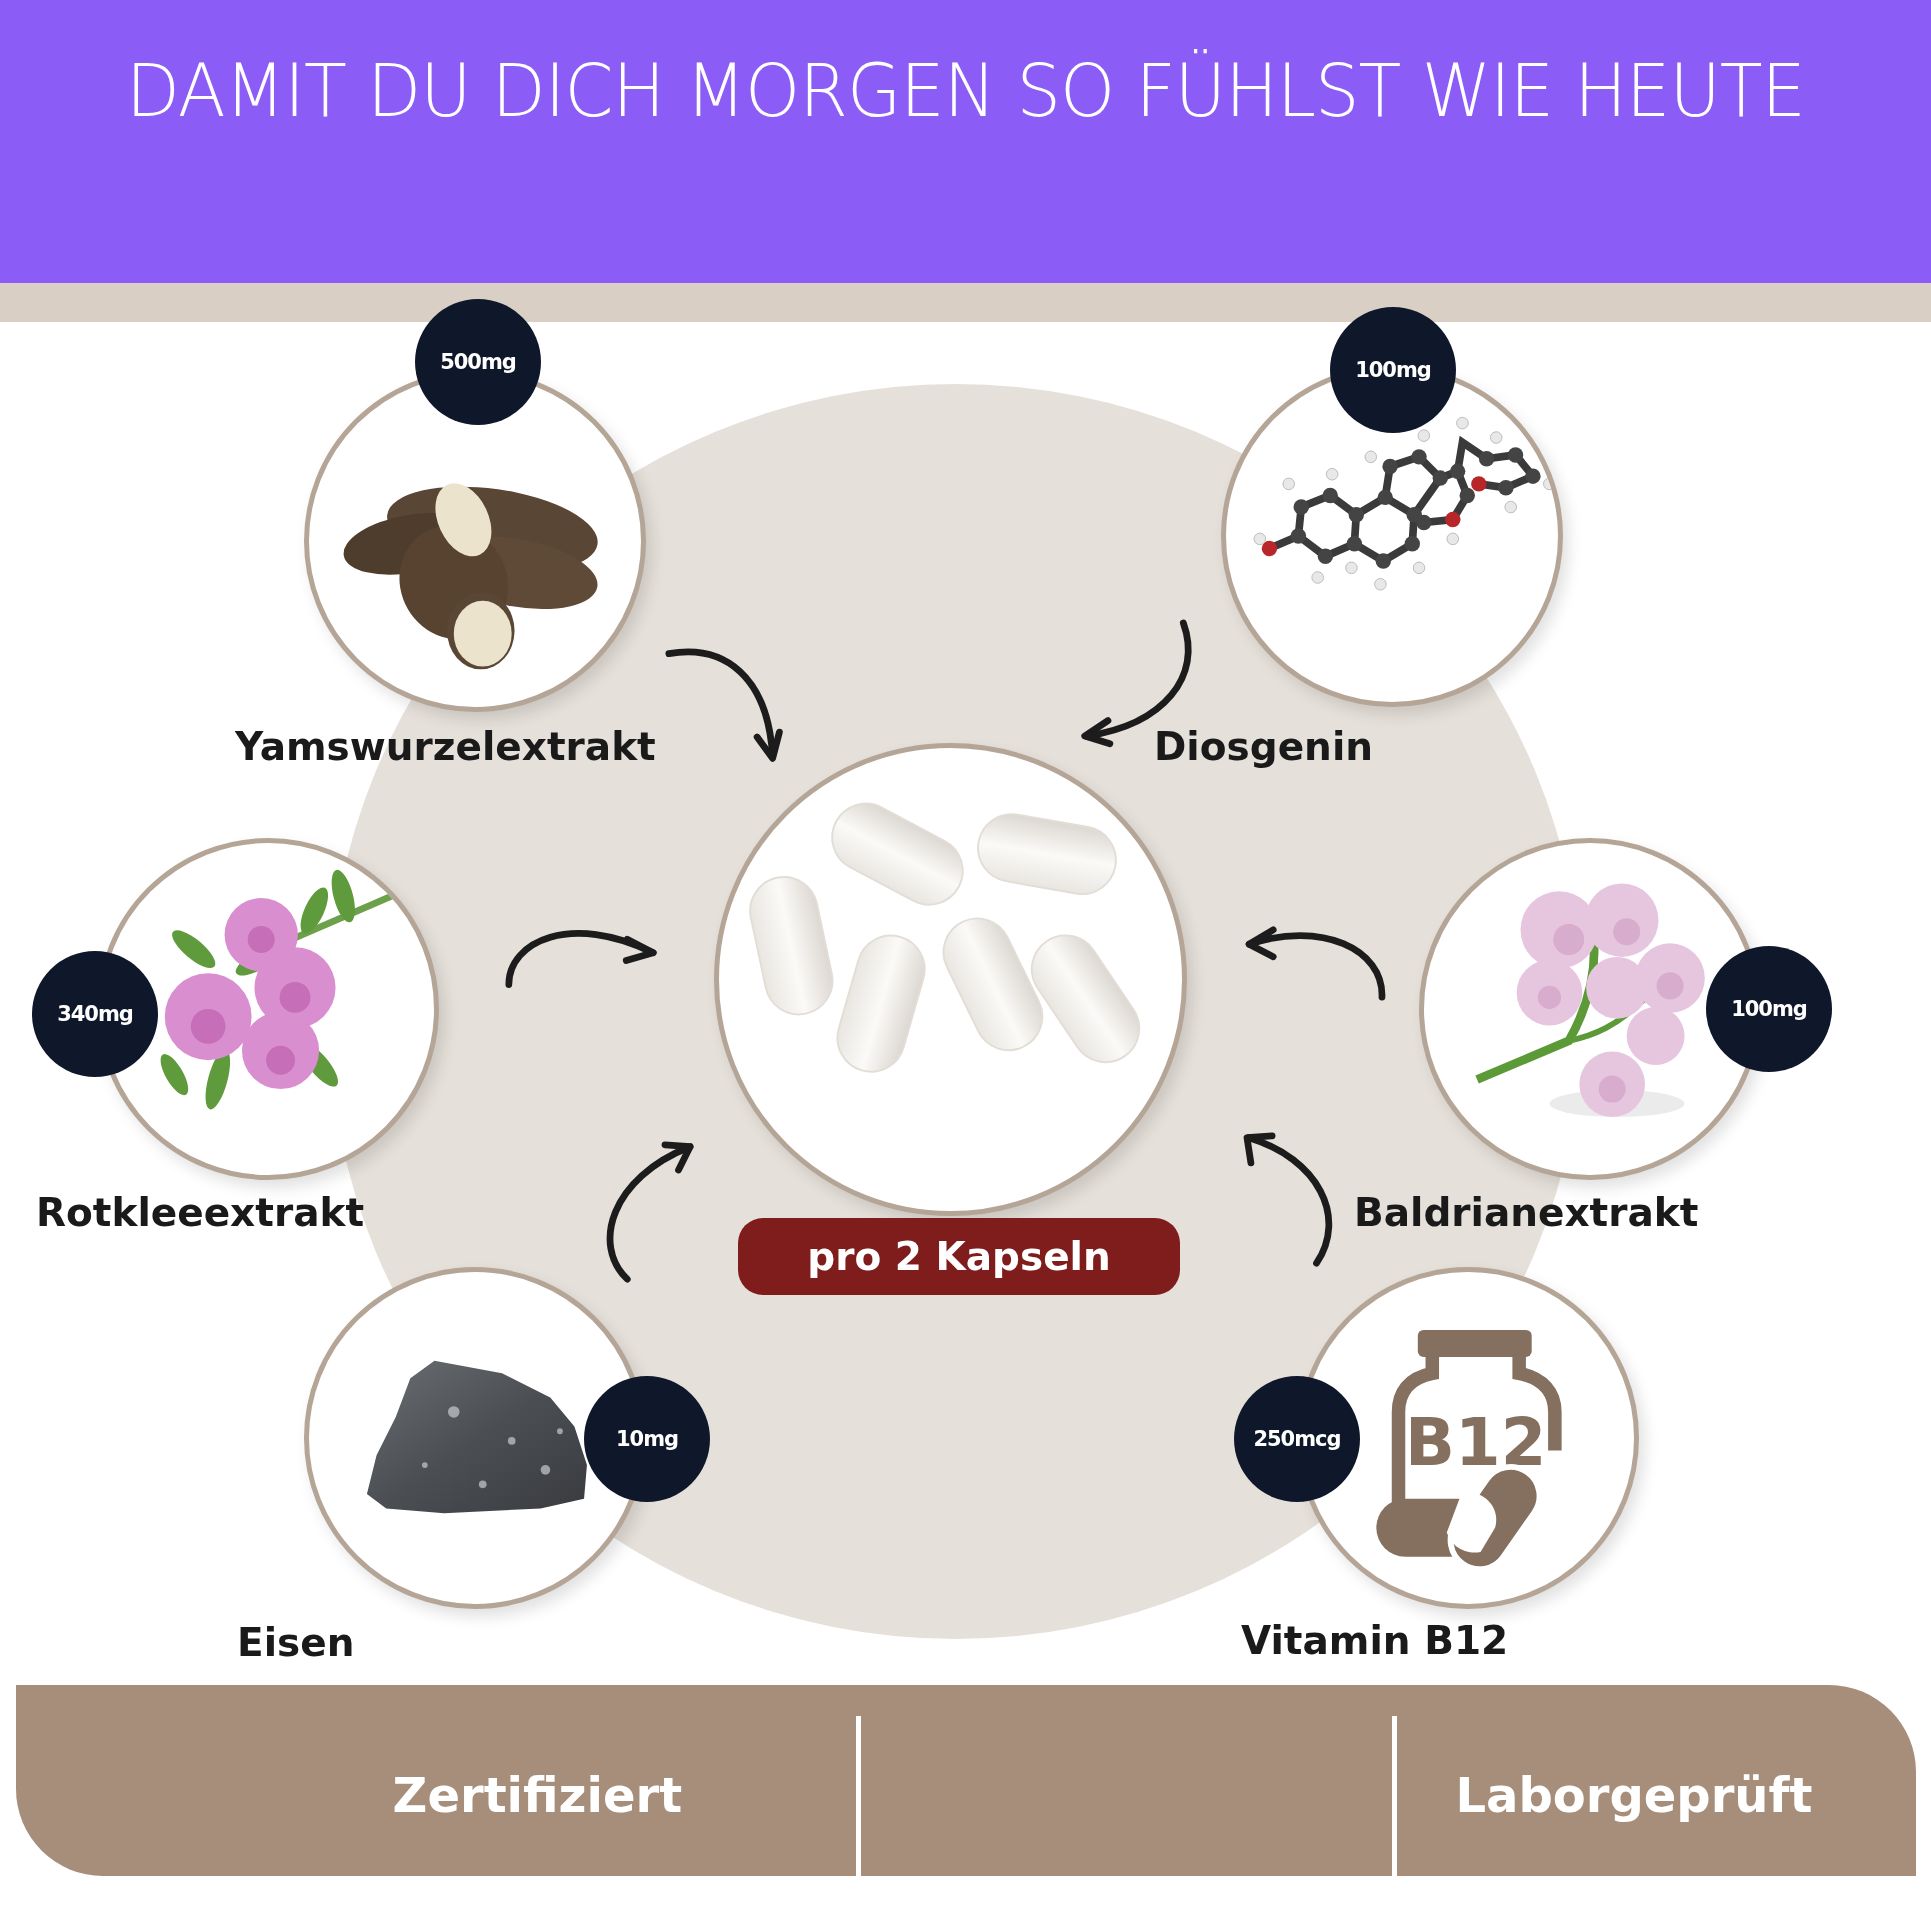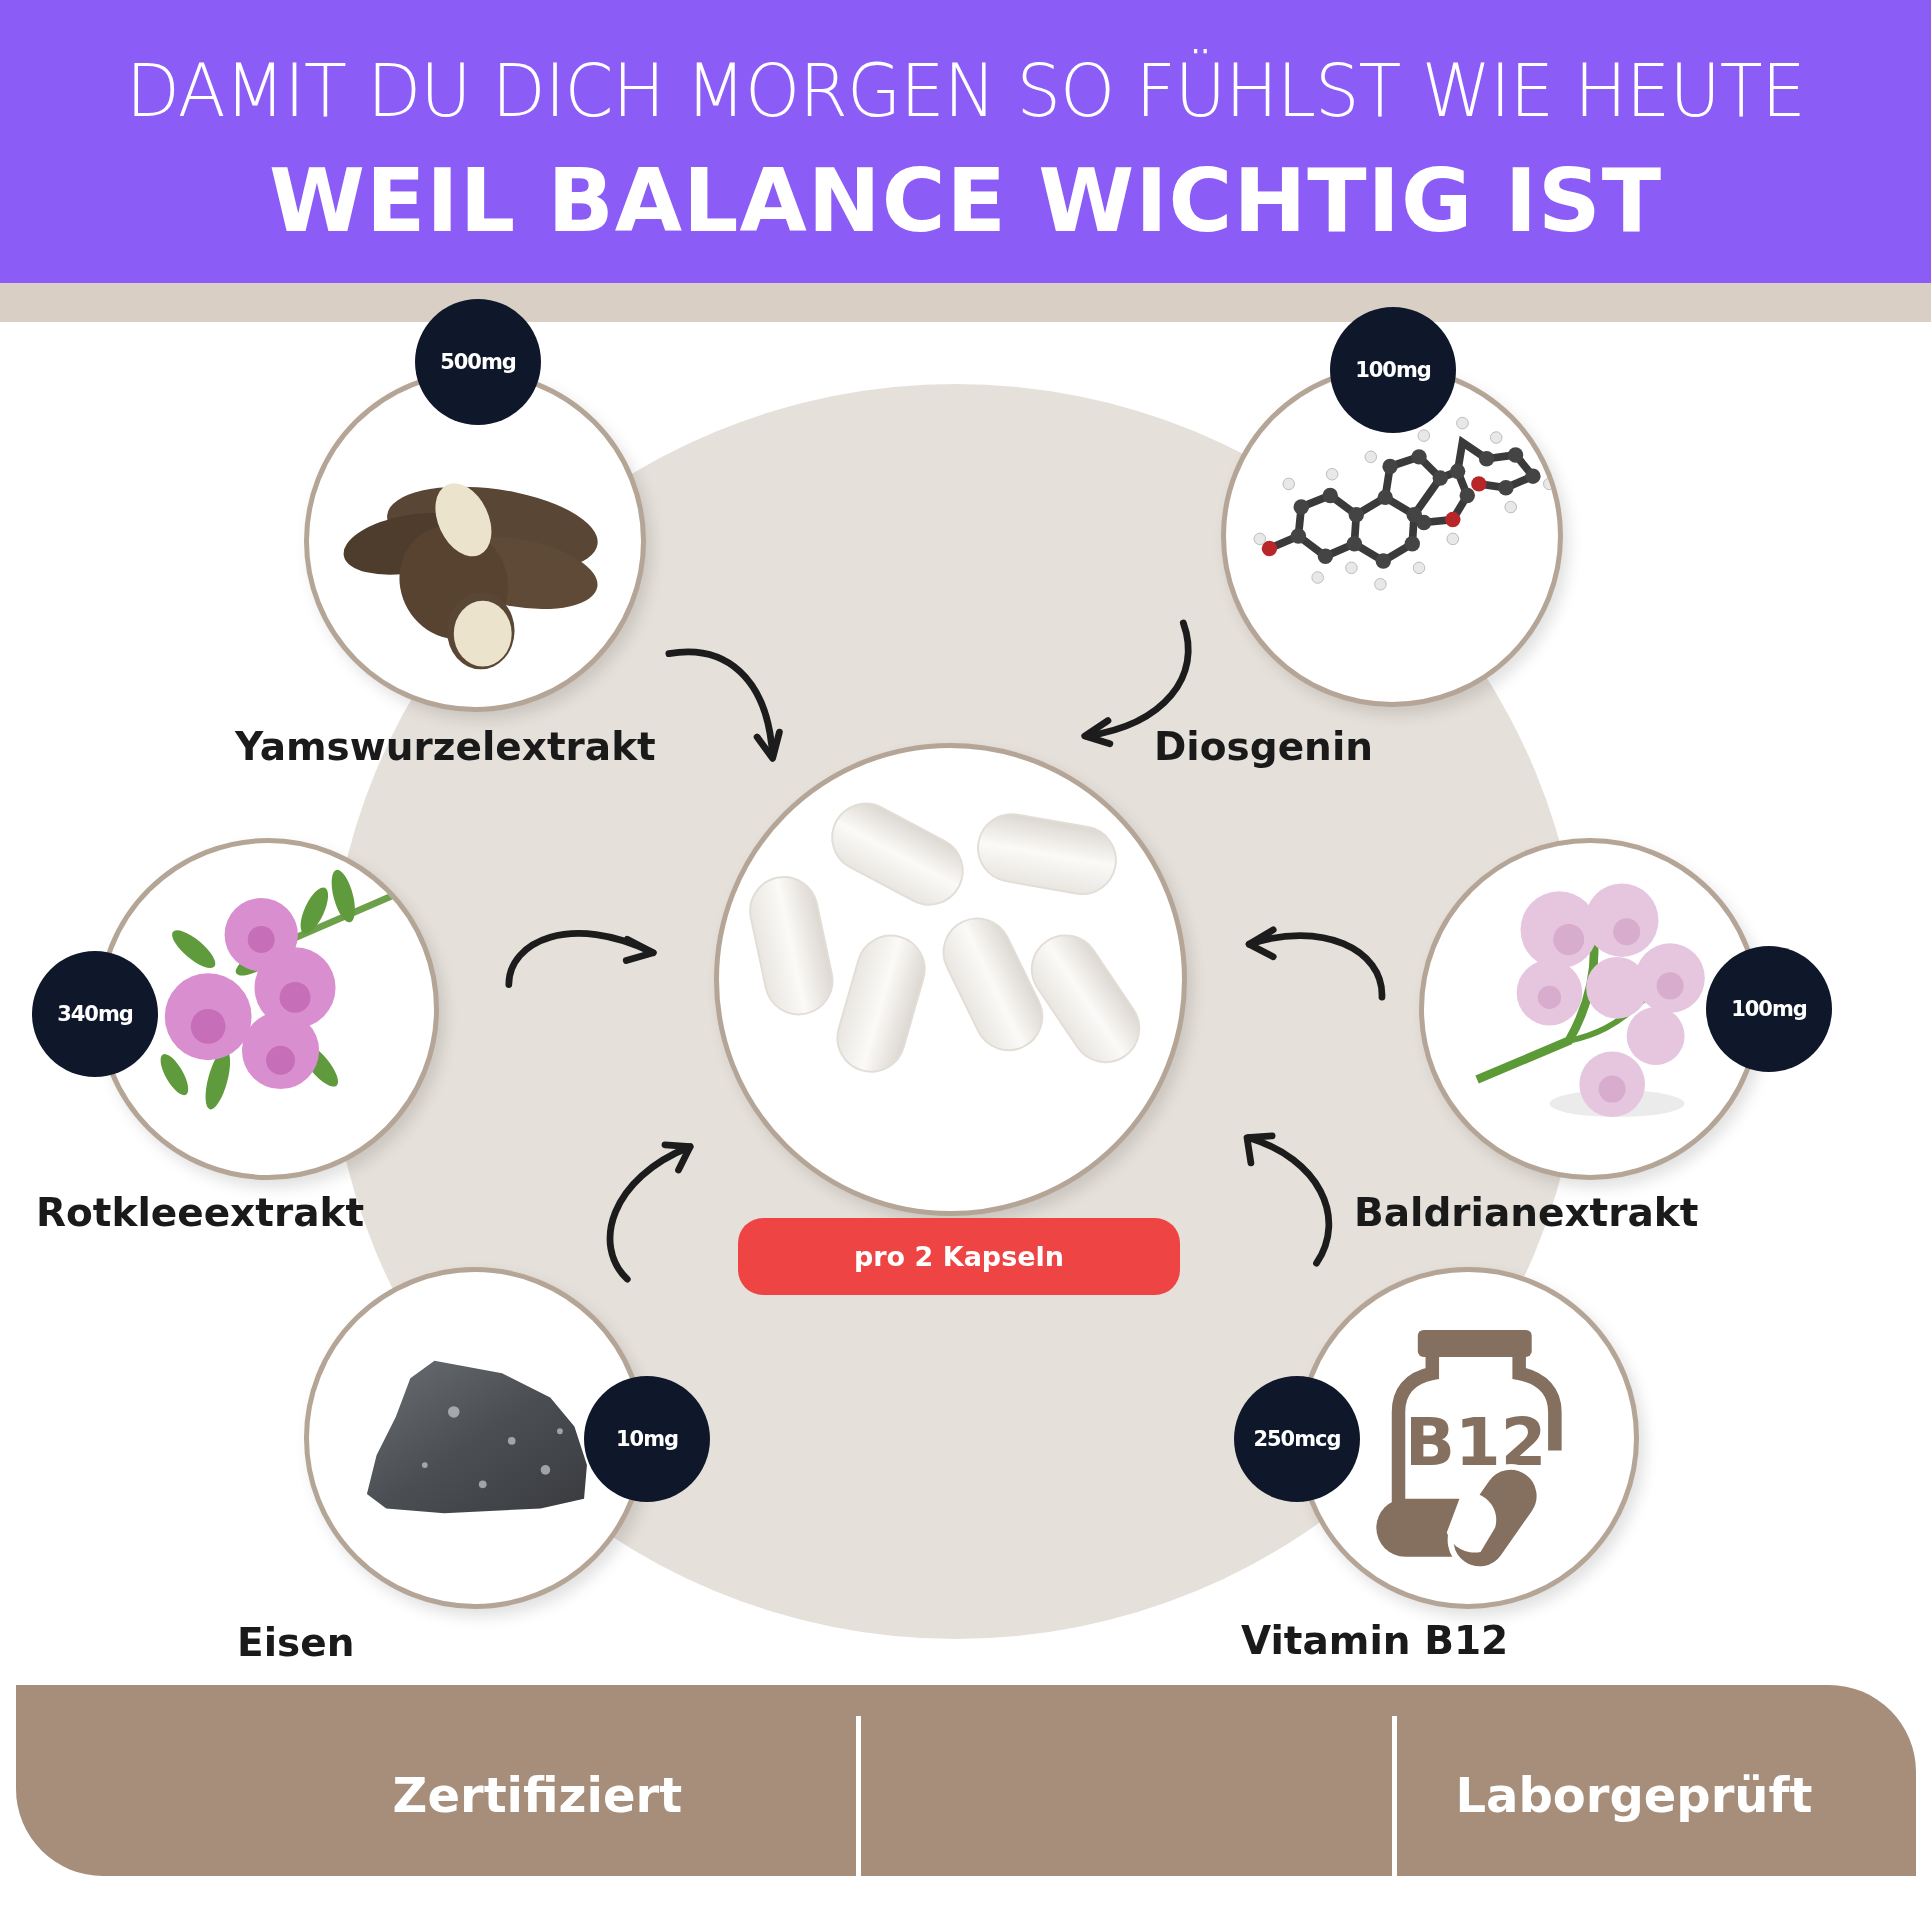--- a/index.html
+++ b/index.html
@@ -7,33 +7,32 @@
   .header { position:absolute; left:0; top:0; width:1931px; height:283px; background:#8b5cf6; }
   .header-strip { position:absolute; left:0; top:283px; width:1931px; height:39px; background:#d9cfc5; }
   .title-1 { position:absolute; left:0; top:48px; width:1931px; text-align:center; color:#fff; font-family:"DejaVu Sans", sans-serif; font-weight:200; font-size:73px; letter-spacing:-1px; transform:scaleX(0.96); }
   .title-2 { position:absolute; left:0; top:150px; width:1931px; text-align:center; color:#fff; font-family:"DejaVu Sans", sans-serif; font-weight:bold; font-size:87px; letter-spacing:1px; }
   .bg-circle { position:absolute; left:328px; top:384px; width:1255px; height:1255px; border-radius:50%; background:#e6e0da; }
   .circle { position:absolute; border-radius:50%; background:#fff; border:5.8px solid #b5a596; box-shadow:5.8px 7.7px 15.4px rgba(0,0,0,0.12); overflow:hidden; }
   .sat { width:332px; height:332px; }
   .center { left:714px; top:743px; width:463px; height:463px; }
   .badge { position:absolute; width:126px; height:126px; border-radius:50%; background:#0f172a; color:#fff; font-family:"DejaVu Sans", sans-serif; font-weight:bold; font-size:21px; display:flex; align-items:center; justify-content:center; letter-spacing:-1px; }
   .label { position:absolute; color:#1a1a1a; font-family:"DejaVu Sans", sans-serif; font-weight:bold; font-size:39px; text-align:left; width:483px; }
-  .pill { position:absolute; left:738px; top:1218px; width:442px; height:77px; border-radius:25px; background:#ef4444; color:#fff; font-family:"DejaVu Sans", sans-serif; font-weight:bold; font-size:27px; display:flex; align-items:center; justify-content:center; }
+  .pill { position:absolute; left:738px; top:1218px; width:442px; height:77px; border-radius:25px; background:#7f1d1d; color:#fff; font-family:"DejaVu Sans", sans-serif; font-weight:bold; font-size:39px; display:flex; align-items:center; justify-content:center; }
   .arrow { position:absolute; overflow:visible; }
   .footer { position:absolute; left:16.4px; top:1685px; width:1900px; height:191px; background:#a68e7b; border-radius:0 87px 0 87px; }
   .footer-item { position:absolute; top:0; height:219px; display:flex; align-items:center; justify-content:center; color:#fff; font-family:"DejaVu Sans", sans-serif; font-weight:bold; font-size:48px; }
   .footer-sep { position:absolute; top:31px; width:4.8px; height:172px; background:#fff; }
   svg { display:block; }
 </style>
 </head>
 <body>
 
 <div class="header">
   <div class="title-1">DAMIT DU DICH MORGEN SO FÜHLST WIE HEUTE</div>
-  <div class="title-2">WEIL BALANCE WICHTIG IST</div>
 </div>
 <div class="header-strip"></div>
 
 <div class="bg-circle"></div>
 
 <svg class="arrow" style="left:666px;top:642px" width="126" height="126" viewBox="0 0 130 130">
   <path d="M3 12 C60 2 105 35 110 118" stroke="#1c1c1c" stroke-width="7" fill="none" stroke-linecap="round"></path>
   <path d="M94 98 L110 120 L117 93" stroke="#1c1c1c" stroke-width="7" fill="none" stroke-linecap="round" stroke-linejoin="round"></path>
 </svg>
 <svg class="arrow" style="left:1077px;top:618px" width="116" height="126" viewBox="0 0 120 130">

